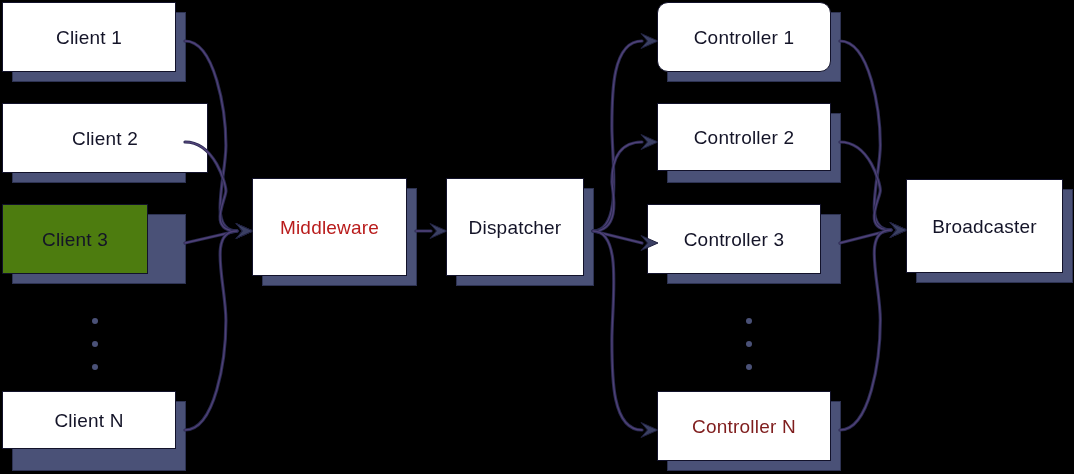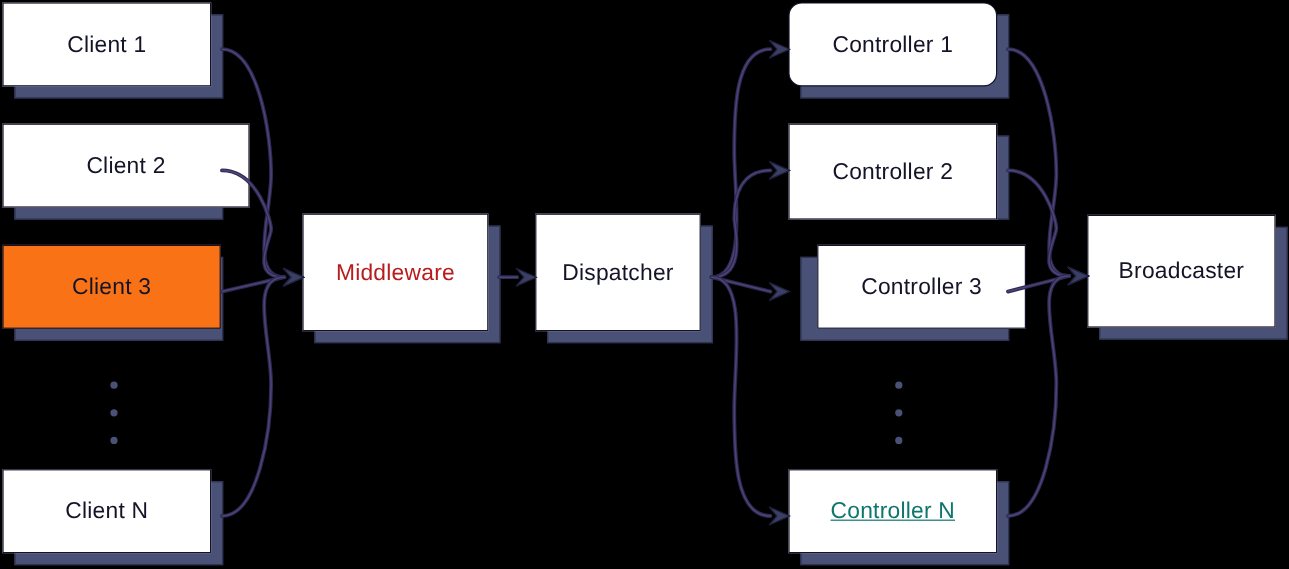--- a/index.html
+++ b/index.html
@@ -150,43 +150,43 @@
       </g>
     </svg>
 
   <div id="node-layer">
       <div class="node" style="left: 2px; top: 2px; width: 174px; height: 70px; background: rgb(255, 255, 255); border-color: rgb(18, 18, 42);">
         <span class="lbl" style="color: rgb(20, 20, 40);">Client 1</span>
       </div>
       <div class="node" style="left: 2px; top: 103px; width: 206px; height: 70px; background: rgb(255, 255, 255); border-color: rgb(18, 18, 42);">
         <span class="lbl" style="color: rgb(20, 20, 40);">Client 2</span>
       </div>
-      <div class="node" style="left: 2px; top: 204px; width: 182px; height: 70px; background: #f97316; border-color: rgb(18, 18, 42);">
+      <div class="node" style="left: 2px; top: 204px; width: 146px; height: 70px; background: #4d7c0f; border-color: rgb(18, 18, 42);">
         <span class="lbl" style="color: rgb(20, 20, 40);">Client 3</span>
       </div>
-      <div class="node" style="left: 2px; top: 391px; width: 174px; height: 70px; background: rgb(255, 255, 255); border-color: rgb(18, 18, 42);">
+      <div class="node" style="left: 2px; top: 391px; width: 174px; height: 58px; background: rgb(255, 255, 255); border-color: rgb(18, 18, 42);">
         <span class="lbl" style="color: rgb(20, 20, 40);">Client N</span>
       </div>
       <div class="node" style="left: 252px; top: 178px; width: 155px; height: 98px; background: rgb(255, 255, 255); border-color: rgb(18, 18, 42);">
         <span class="lbl" style="color: #b91c1c;">Middleware</span>
       </div>
       <div class="node" style="left: 446px; top: 178px; width: 138px; height: 98px; background: rgb(255, 255, 255); border-color: rgb(18, 18, 42);">
         <span class="lbl" style="color: rgb(20, 20, 40);">Dispatcher</span>
       </div>
       <div class="node" style="left: 657px; top: 2px; width: 174px; height: 70px; background: rgb(255, 255, 255); border-color: rgb(18, 18, 42); border-radius: 11px;">
         <span class="lbl" style="color: rgb(20, 20, 40);">Controller 1</span>
       </div>
-      <div class="node" style="left: 657px; top: 103px; width: 174px; height: 80px; background: rgb(255, 255, 255); border-color: rgb(18, 18, 42); justify-content: center;">
+      <div class="node" style="left: 657px; top: 103px; width: 174px; height: 68px; background: rgb(255, 255, 255); border-color: rgb(18, 18, 42); justify-content: center;">
         <span class="lbl" style="color: rgb(20, 20, 40);">Controller 2</span>
       </div>
-      <div class="node" style="left: 681px; top: 204px; width: 174px; height: 70px; background: rgb(255, 255, 255); border-color: rgb(18, 18, 42);">
+      <div class="node" style="left: 647px; top: 204px; width: 174px; height: 70px; background: rgb(255, 255, 255); border-color: rgb(18, 18, 42);">
         <span class="lbl" style="color: rgb(20, 20, 40);">Controller 3</span>
       </div>
       <div class="node" style="left: 657px; top: 391px; width: 174px; height: 70px; background: rgb(255, 255, 255); border-color: rgb(18, 18, 42);">
-        <span class="lbl" style="color: #0f766e; text-decoration: underline;">Controller N</span>
+        <span class="lbl" style="color: #7f1d1d;">Controller N</span>
       </div>
       <div class="node" style="left: 906px; top: 179px; width: 157px; height: 94px; background: rgb(255, 255, 255); border-color: rgb(18, 18, 42); text-align: right;">
         <span class="lbl" style="color: rgb(20, 20, 40);">Broadcaster</span>
       </div>
     </div>
 
   <div id="dots-layer">
       <div class="dots">
         <div class="dot" style="left: 92px; top: 318px; background: rgb(74, 81, 119);"></div>
         <div class="dot" style="left: 92px; top: 341px; background: rgb(74, 81, 119);"></div>

